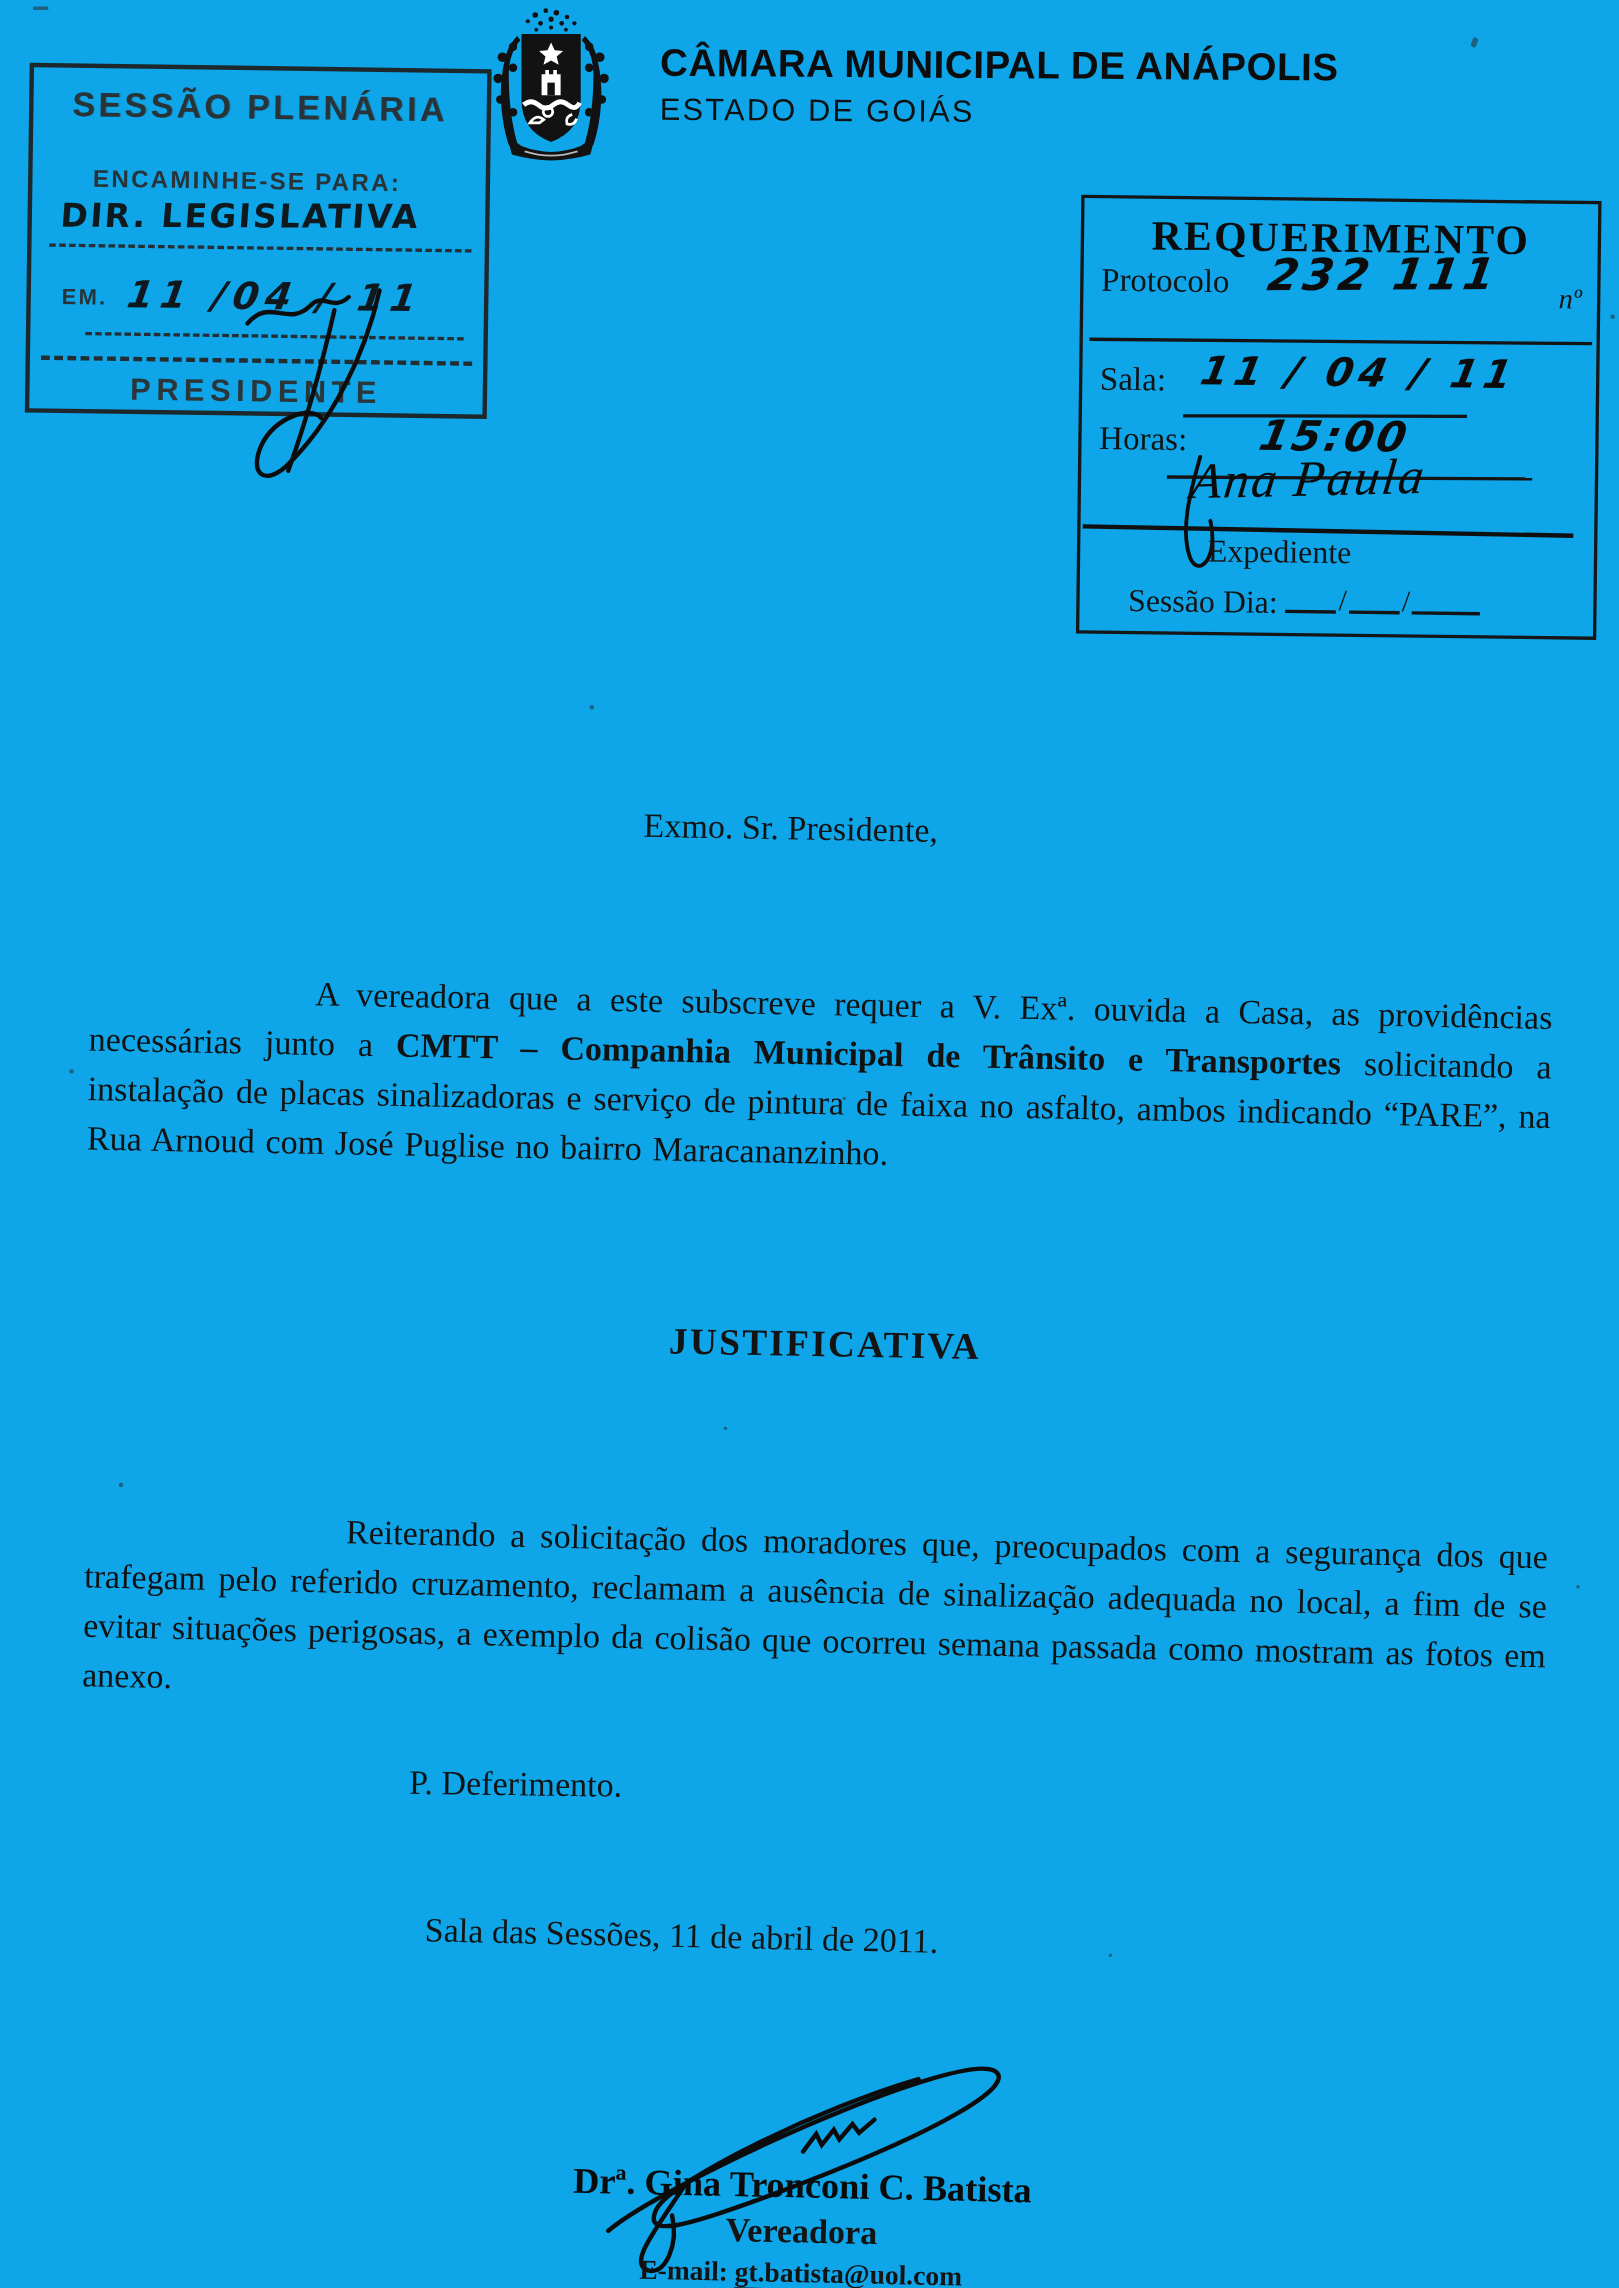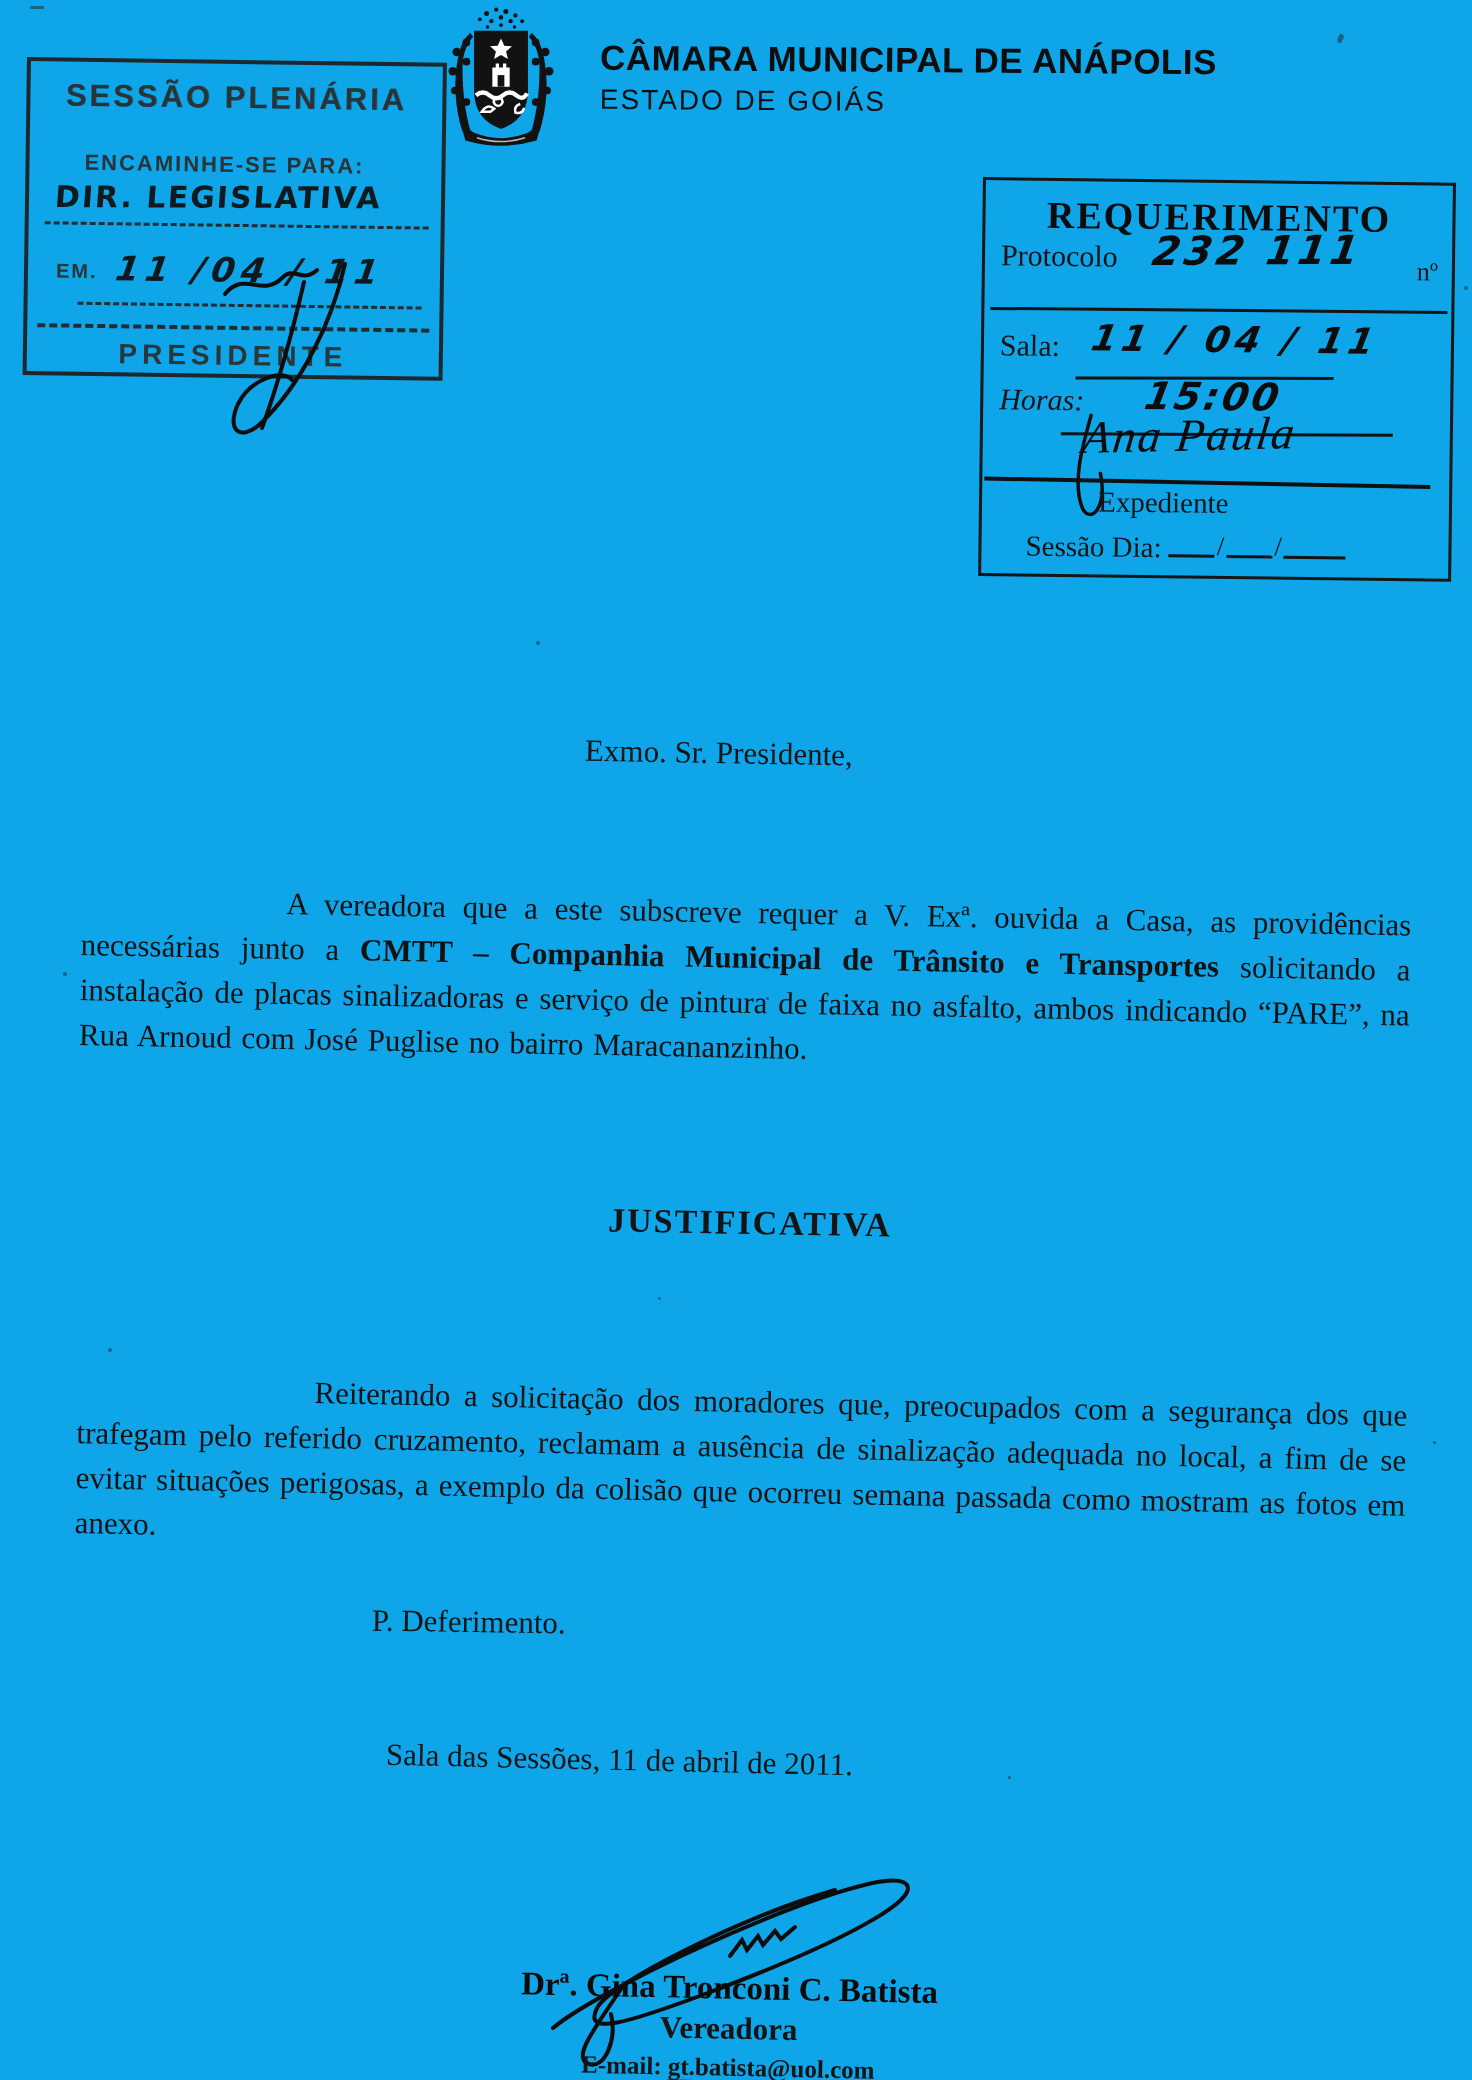--- a/index.html
+++ b/index.html
@@ -43,28 +43,28 @@
 
   
   .reqbox{position:absolute;left:983px;top:177px;width:467px;height:393px;
     border:3px solid #161616;transform:rotate(0.7deg);transform-origin:left top;}
   .req-title{position:absolute;top:12px;left:0;width:100%;text-align:center;
     font-weight:bold;font-size:38px;letter-spacing:2px;color:#0c0c0c;}
   .req-proto-label{position:absolute;top:58px;left:16px;font-size:30px;}
   .req-proto-value{position:absolute;top:44px;left:168px;
     font-family:"DejaVu Sans","Liberation Sans",sans-serif;font-style:italic;font-weight:600;
     font-size:40px;letter-spacing:4px;color:#0c0c0c;transform:skewX(-9deg) rotate(-1deg);}
-  .req-number{position:absolute;top:72px;right:14px;font-size:26px;}
+  .req-number{position:absolute;top:72px;right:14px;font-size:26px;font-style:italic;}
   .req-line1{position:absolute;top:126px;left:6px;right:4px;border-top:3px solid #141414;transform:rotate(-0.2deg);}
   .req-date-label{position:absolute;top:148px;left:16px;font-size:30px;}
   .req-date-value{position:absolute;top:136px;left:108px;
     font-family:"DejaVu Sans","Liberation Sans",sans-serif;font-style:italic;font-weight:600;
     font-size:36px;letter-spacing:5px;color:#0c0c0c;transform:skewX(-10deg);}
   .req-date-line{position:absolute;top:194px;left:92px;width:258px;border-top:3px solid #141414;transform:rotate(-0.6deg);}
-  .req-time-label{position:absolute;top:202px;left:16px;font-size:30px;font-style:italic;}
+  .req-time-label{position:absolute;top:202px;left:16px;font-size:30px;}
   .req-time-value{position:absolute;top:192px;left:162px;
     font-family:"DejaVu Sans","Liberation Sans",sans-serif;font-style:italic;font-weight:600;
     font-size:38px;letter-spacing:3px;color:#0c0c0c;transform:skewX(-10deg);}
   .req-time-line{position:absolute;top:250px;left:78px;width:332px;border-top:3px solid #141414;transform:rotate(-0.4deg);}
   .req-clerk-sig{position:absolute;top:226px;left:100px;
     font-style:italic;font-size:46px;letter-spacing:2px;color:#0b0b0b;
     transform:rotate(-2deg) skewX(-8deg);white-space:nowrap;}
   .req-sig-line{position:absolute;top:298px;left:2px;width:446px;border-top:4px solid #101010;transform:rotate(0.4deg);}
   .req-clerk-flourish{position:absolute;top:230px;left:78px;width:60px;height:110px;}
   .req-clerk-label{position:absolute;top:304px;left:116px;font-size:29px;}

